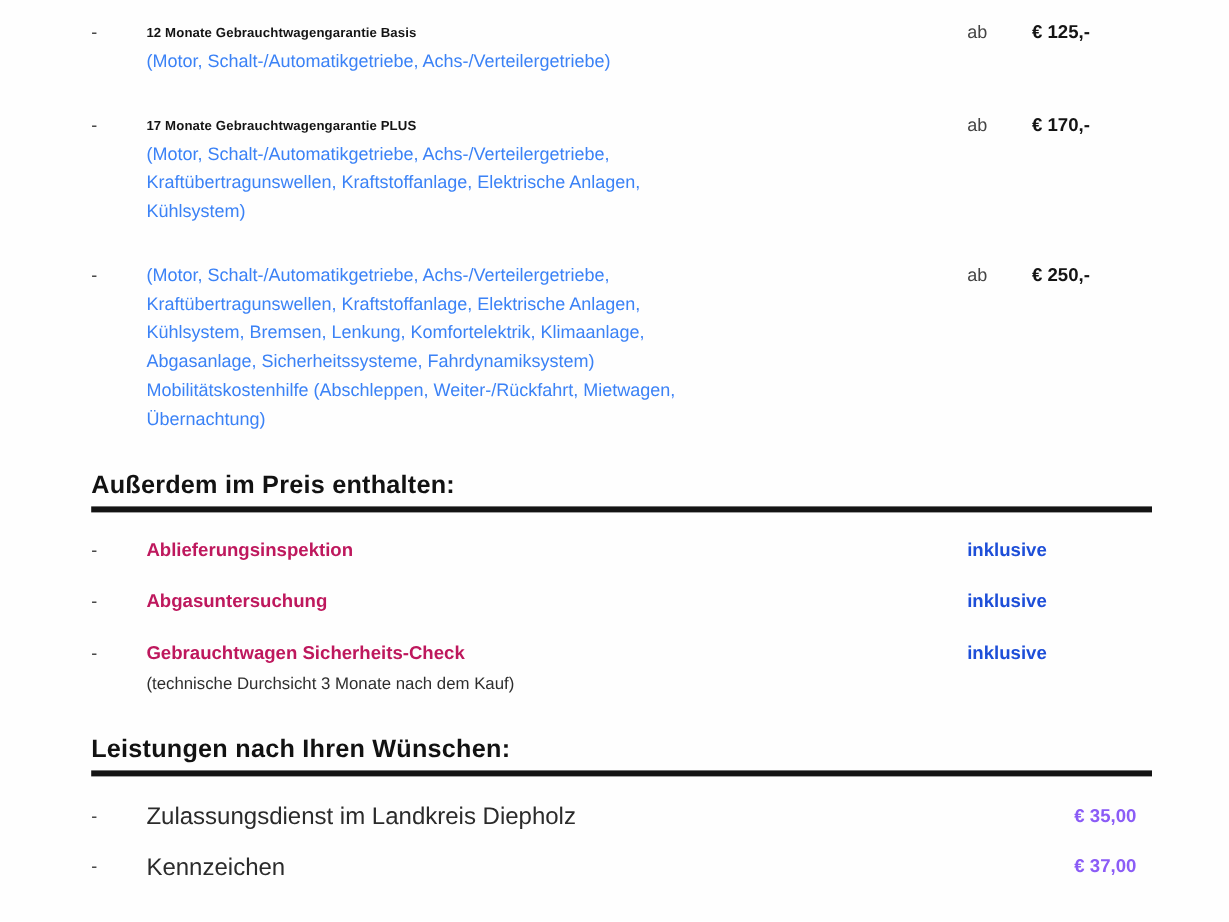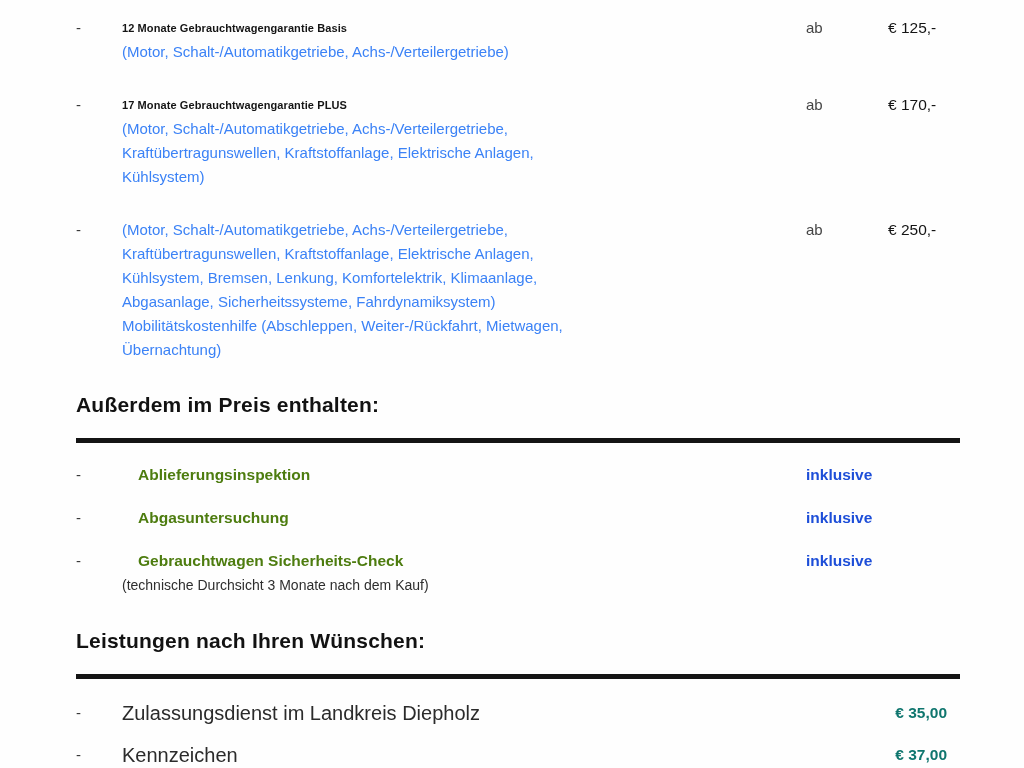--- a/index.html
+++ b/index.html
@@ -54,32 +54,31 @@
   }
   .w-ab {
     width: 54px;
     flex: 0 0 54px;
     font-size: 15px;
     line-height: 24px;
     color: #454545;
   }
   .w-price {
     flex: 1;
-    font-weight: normal;
+    font-weight: bold;
     font-size: 15.5px;
     line-height: 24px;
     color: #141414;
     white-space: nowrap;
-    margin-left: 28px;
   }
 
   
   .sec-h {
     margin: 30px 0 20px 0;
-    padding-bottom: 20px;
+    padding-bottom: 4px;
     border-bottom: 5px solid #141414;
     font-size: 21px;
     line-height: 26px;
     font-weight: bold;
     color: #121212;
     letter-spacing: 0.2px;
   }
   .sec-h.second {
     margin-bottom: 22px;
   }
@@ -87,22 +86,21 @@
   
   .i-row {
     display: flex;
     align-items: flex-start;
     margin-bottom: 19px;
   }
   .i-label {
     font-weight: bold;
     font-size: 15.5px;
     line-height: 24px;
-    color: #4d7c0f;
-    margin-left: 16px;
+    color: #be185d;
   }
   .i-desc {
     font-size: 14px;
     line-height: 25px;
     color: #2e2e2e;
   }
   .i-value {
     flex: 1;
     font-weight: bold;
     font-size: 15.5px;
@@ -124,21 +122,21 @@
   }
   .o-price {
     flex: 0 0 100px;
     width: 100px;
     box-sizing: border-box;
     padding-right: 13px;
     text-align: right;
     font-weight: bold;
     font-size: 15.5px;
     line-height: 24px;
-    color: #0f766e;
+    color: #8b5cf6;
     white-space: nowrap;
   }
 </style>
 </head>
 <body>
 
 <div class="page">
 
   <section>
 

